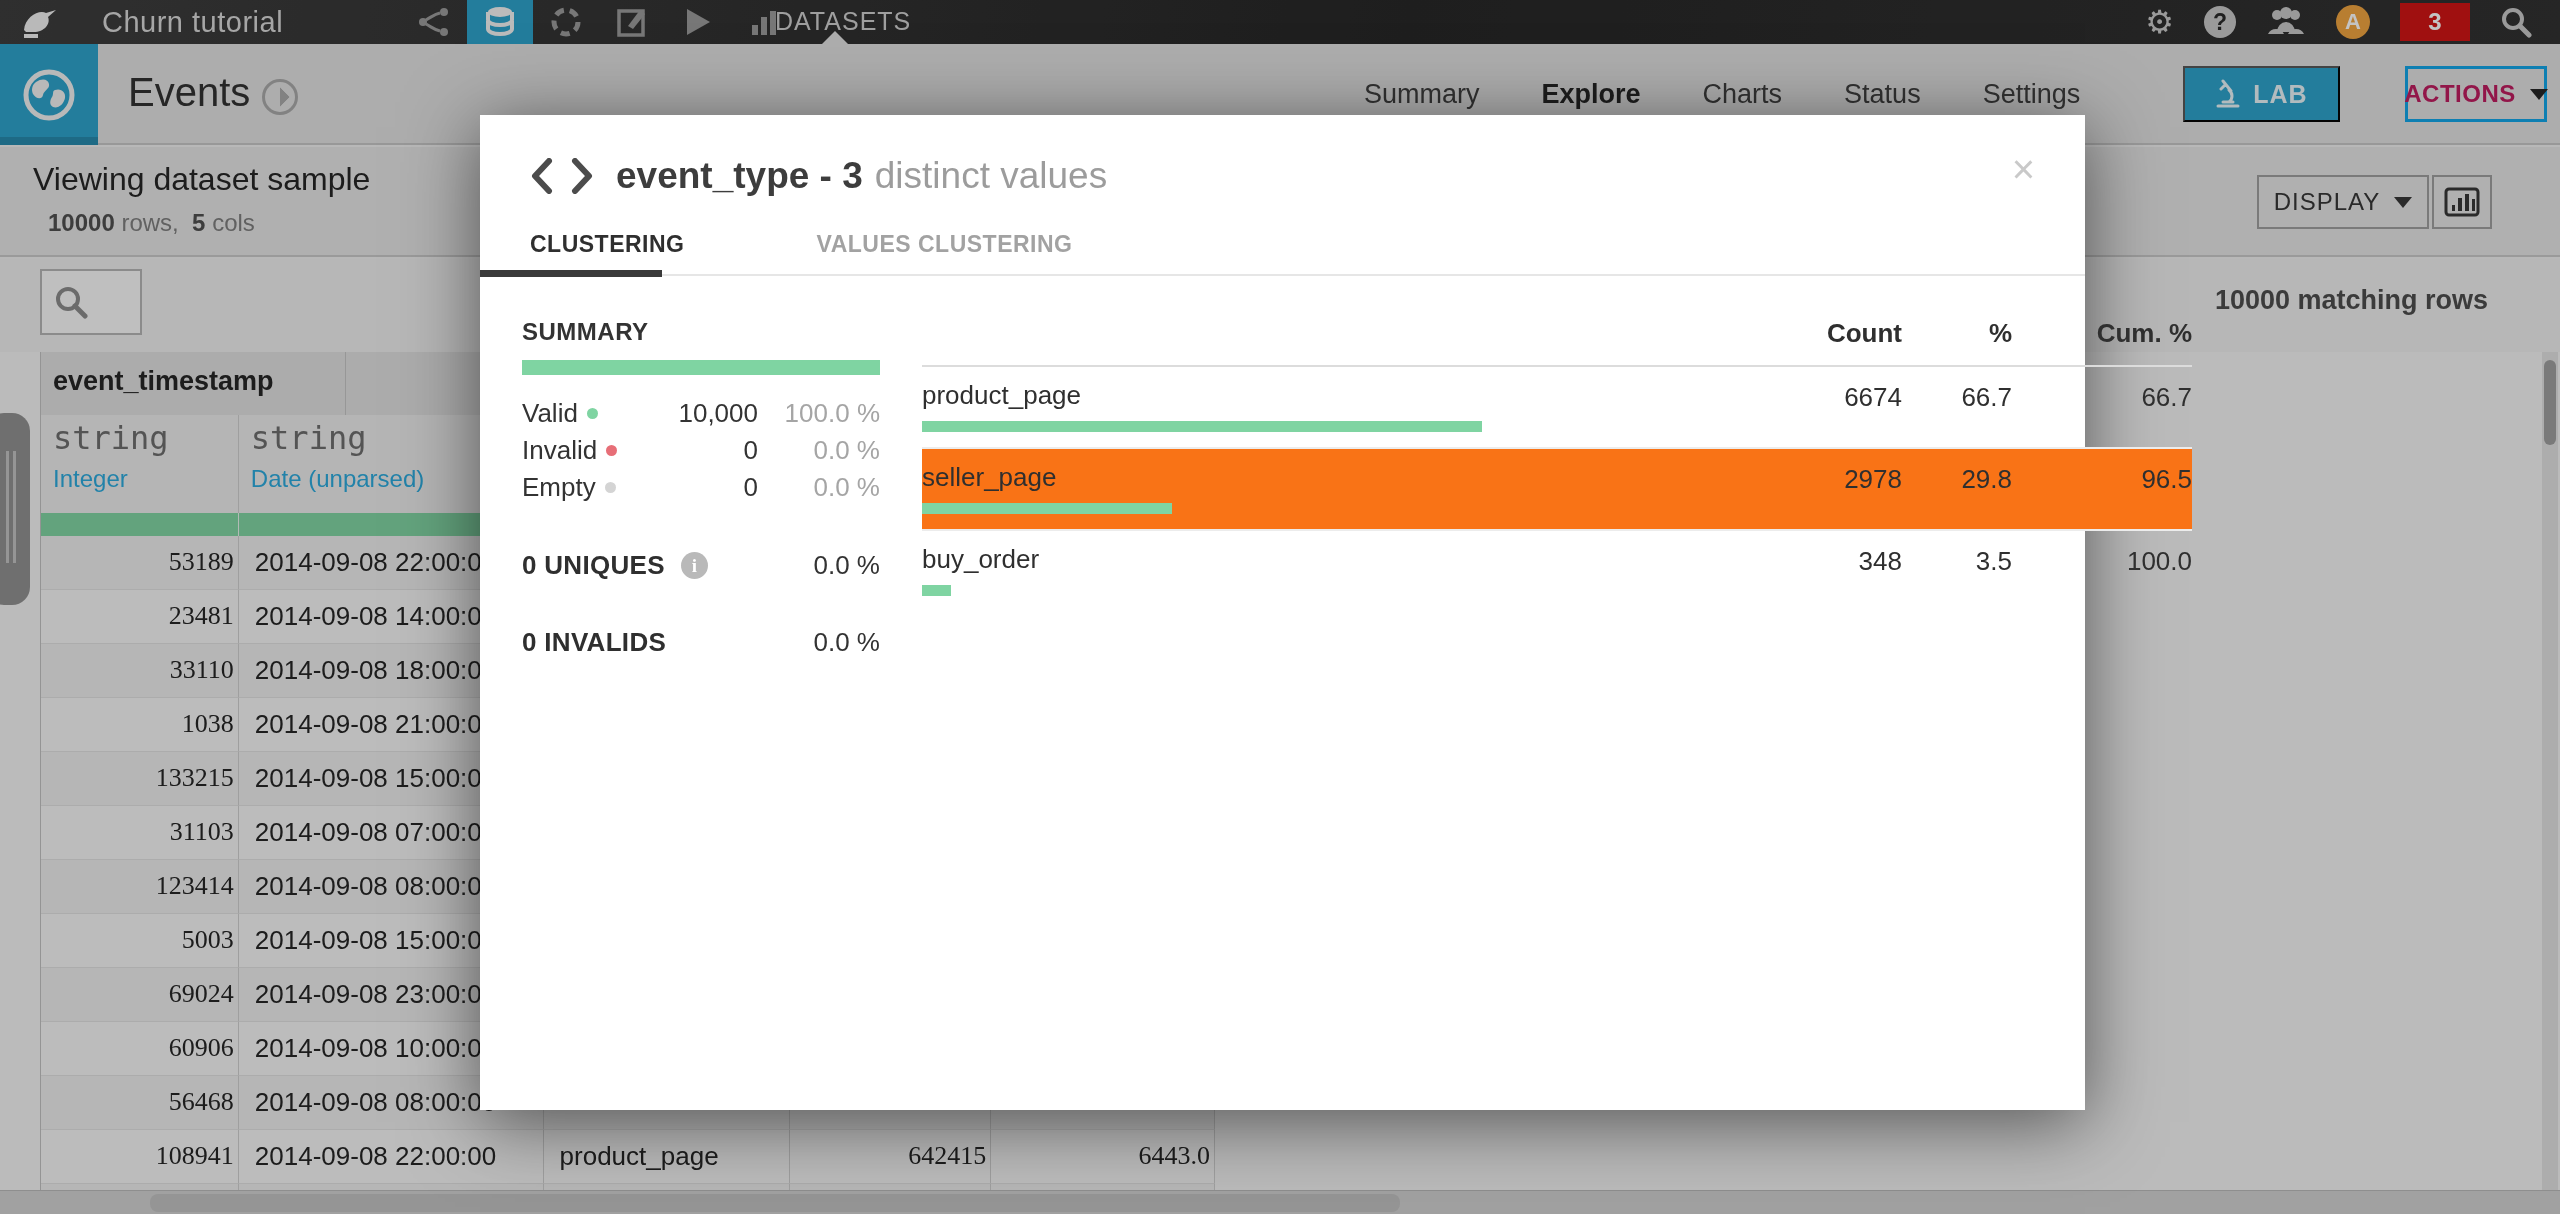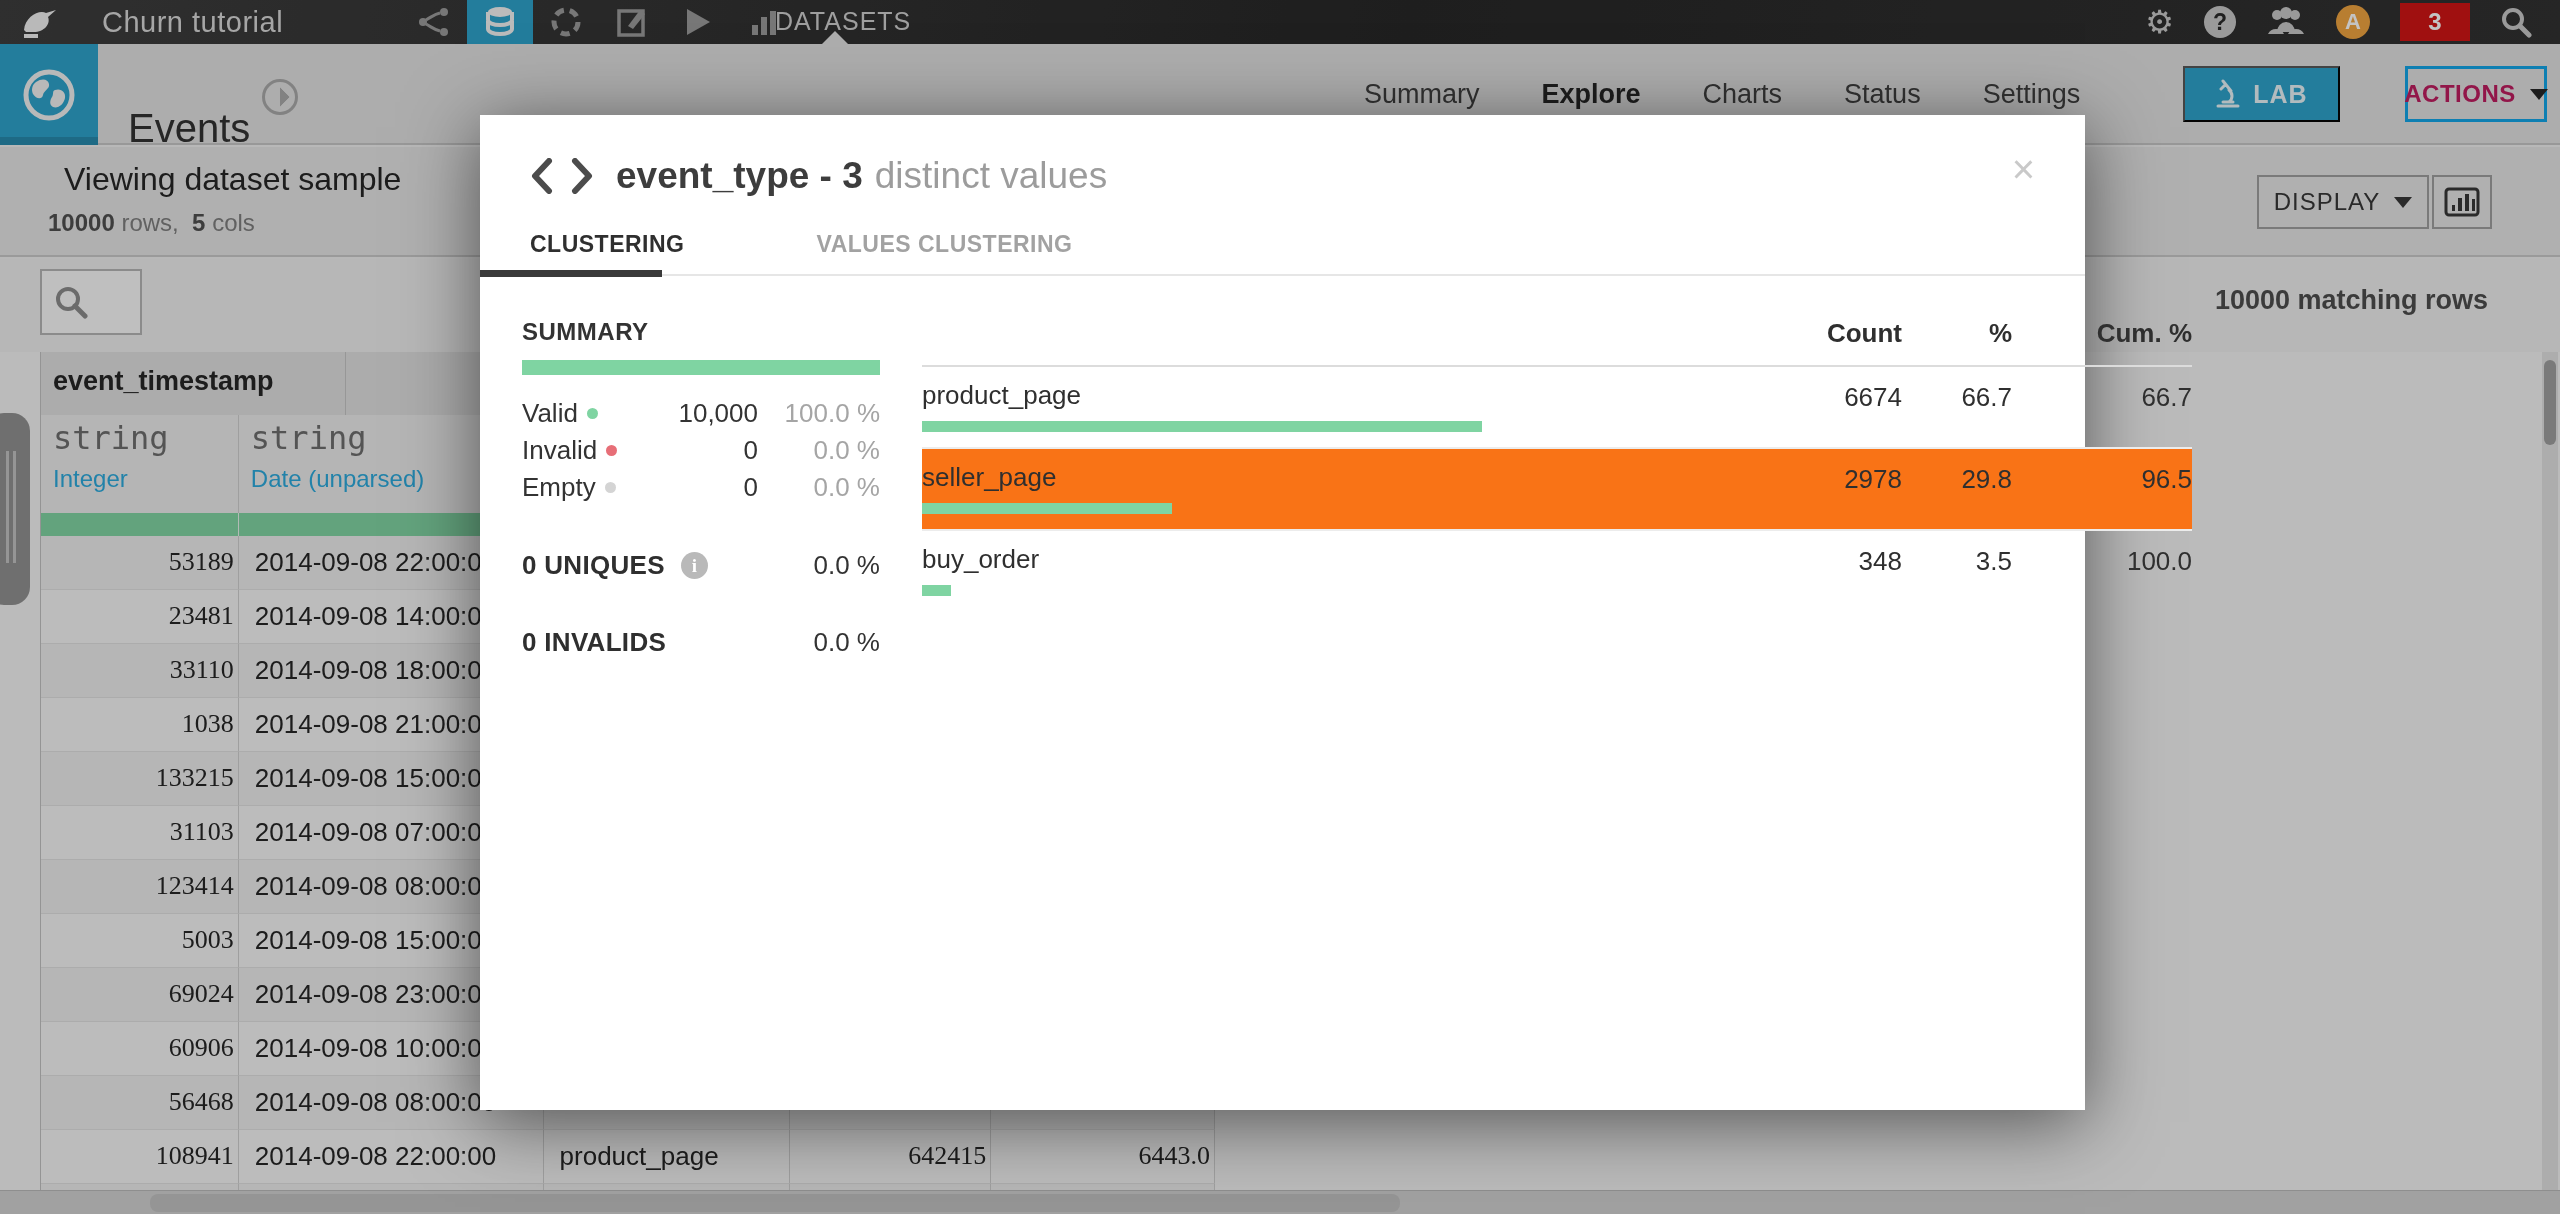--- a/index.html
+++ b/index.html
@@ -27,41 +27,41 @@
   .avatar { width:34px; height:34px; border-radius:50%; background:#f0a33c; color:#fff;
             font-size:22px; font-weight:bold; display:flex; align-items:center; justify-content:center; }
   .notif-badge { width:70px; height:38px; background:#d11111; color:#fff; font-size:24px; font-weight:bold;
                  display:flex; align-items:center; justify-content:center; }
 
   
   .ds-header { position:absolute; left:0; top:44px; width:2560px; height:101px;
                background:#e2e2e2; border-bottom:2px solid #c6c6c6; z-index:9; }
   .ds-square { position:absolute; left:0; top:0; width:98px; height:101px; background:#2aa2cb;
                display:flex; align-items:center; justify-content:center; box-shadow:inset 0 -8px 0 rgba(0,0,0,0.15); }
-  .ds-title { position:absolute; left:128px; top:26px; font-size:40px; font-weight:300; color:#2e2e2e;margin-top:36px; }
+  .ds-title { position:absolute; left:128px; top:26px; font-size:40px; font-weight:300; color:#2e2e2e; }
   .compass { position:absolute; left:262px; top:35px; width:36px; height:36px; border-radius:50%;
              border:3px solid #a9a9a9; display:flex; align-items:center; justify-content:center; }
   .compass .needle { width:14px; height:14px; background:#a9a9a9; transform:rotate(45deg);
                      clip-path:polygon(0 0,100% 0,100% 100%); }
   .ds-tabs { position:absolute; left:1364px; top:0; height:101px; display:flex; align-items:center; gap:62px; }
   .ds-tab { font-size:27px; color:#3c3c3c; }
   .ds-tab.active { font-weight:bold; color:#222; }
   .lab-btn { position:absolute; left:2183px; top:22px; width:157px; height:56px; background:#2aa2cb;
              color:#e8f4f8; font-size:25px; font-weight:bold; letter-spacing:1px;
              display:flex; align-items:center; justify-content:center; gap:12px; }
   .actions-btn { position:absolute; left:2405px; top:22px; width:142px; height:56px; border:3px solid #0ea5e9;
                  color:#be185d; font-size:24px; font-weight:bold; letter-spacing:0.5px; background:transparent;
                  display:flex; align-items:center; justify-content:center; gap:14px; }
   .dd-caret { display:inline-block; width:0; height:0; border-left:9px solid transparent;
               border-right:9px solid transparent; border-top:11px solid #222; }
 
   
   .sample-bar { position:absolute; left:0; top:147px; width:2560px; height:110px;
                 background:#e6e6e6; border-bottom:2px solid #c9c9c9; z-index:8; }
-  .sample-title { position:absolute; left:64px; top:14px; font-size:32px; color:#222; }
+  .sample-title { position:absolute; left:33px; top:14px; font-size:32px; color:#222; }
   .sample-sub { position:absolute; left:48px; top:62px; font-size:24px; color:#7c7c7c; }
   .sample-sub b { color:#4c4c4c; }
   .display-btn { position:absolute; left:2257px; top:28px; width:172px; height:54px; border:2px solid #9e9e9e;
                  font-size:24px; color:#333; letter-spacing:1px; background:transparent;
                  display:flex; align-items:center; justify-content:center; gap:14px; }
   .display-btn .dd-caret { border-top-color:#333; }
   .chartview-btn { position:absolute; left:2432px; top:28px; width:60px; height:54px; border:2px solid #9e9e9e;
                    display:flex; align-items:center; justify-content:center; background:transparent; }
 
   

